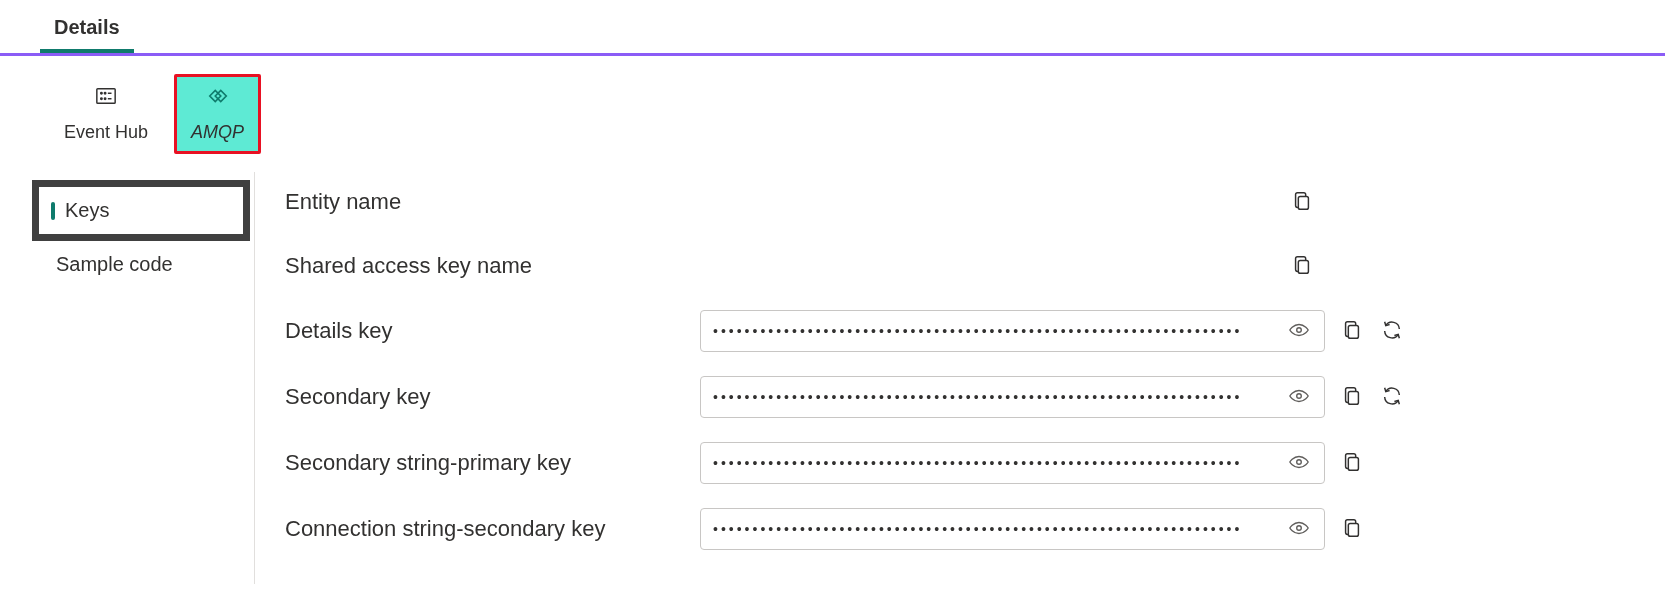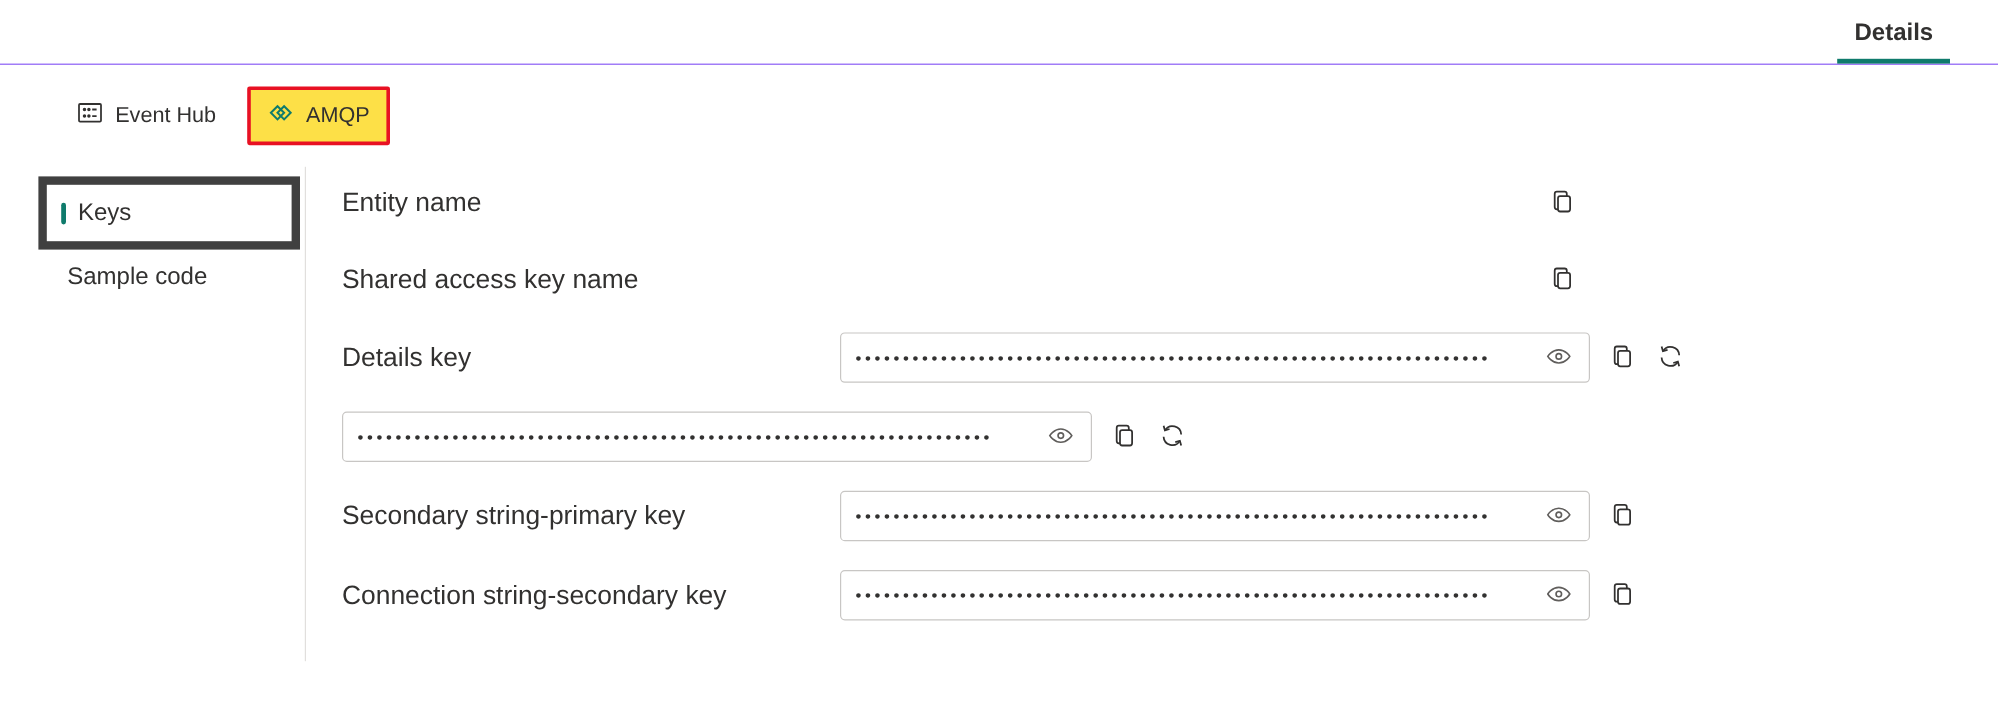--- a/index.html
+++ b/index.html
@@ -14,22 +14,21 @@
       font-size: 14px;
     }
     .page {
       width: 1665px;
       min-height: 596px;
       position: relative;
     }
     .top-tabs {
       display: flex;
       padding: 0 40px;
-      border-bottom: 1px solid #8b5cf6;
-      justify-content: flex-end;
+      border-bottom: 3px solid #8b5cf6;
     }
     .top-tab {
       padding: 16px 14px 10px 14px;
       font-size: 20px;
       font-weight: 600;
       color: #323130;
       cursor: pointer;
       border-bottom: 4px solid transparent;
     }
     .top-tab.active {
@@ -43,23 +42,25 @@
     }
     .sub-tab {
       display: flex;
       align-items: center;
       gap: 10px;
       padding: 8px 14px;
       font-size: 18px;
       color: #323130;
       cursor: pointer;
       border-radius: 4px;
+      flex-direction: column;
     }
     .sub-tab.active {
-      background: #fde047;
+      background: #5eead4;
+      font-style: italic;
     }
     .highlight-red {
       border: 3px solid #e81123;
       border-radius: 2px;
     }
     .sub-tab svg {
       width: 22px;
       height: 22px;
       flex-shrink: 0;
     }
@@ -273,20 +274,21 @@
                   <path d="M4 13 A8 8 0 0 0 18.8 16.8"></path>
                   <polyline points="20,21 18.8,16.8 14.6,18"></polyline>
                 </svg>
               </span>
             </button>
           </div>
         </div>
       </div>
 
       <div class="field-row">
+        <div class="field-label">Secondary key</div>
         <div class="field-input-wrap">
           <div class="masked-input">
             <span class="dots">•••••••••••••••••••••••••••••••••••••••••••••••••••••••••••••••••••</span>
             <button class="eye-btn">
               <span>
                 <svg viewBox="0 0 24 24" fill="none" stroke="#605e5c" stroke-width="1.5">
                   <path d="M2 12s3.5-6 10-6 10 6 10 6-3.5 6-10 6S2 12 2 12z"></path>
                   <circle cx="12" cy="12" r="2.5"></circle>
                 </svg>
               </span>

